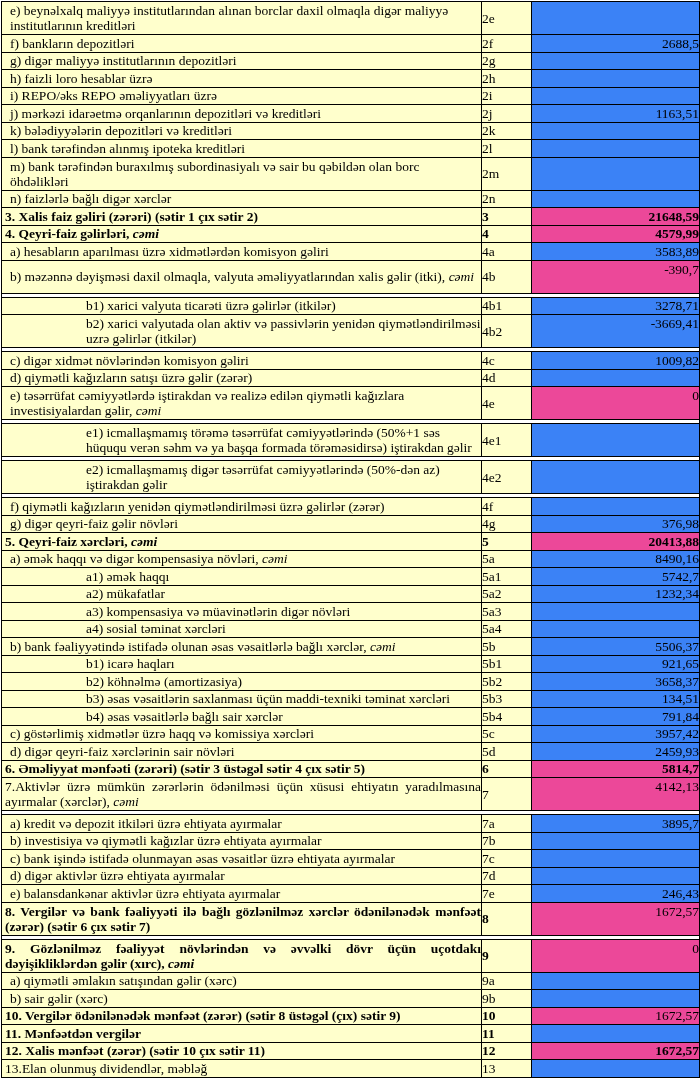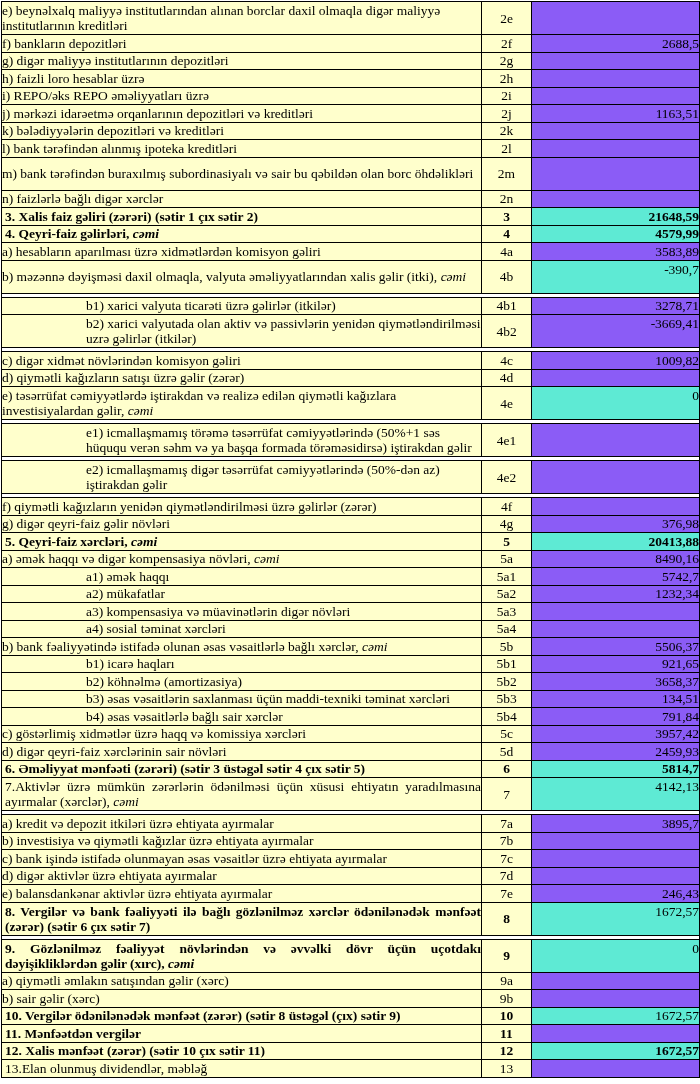--- a/index.html
+++ b/index.html
@@ -32,35 +32,34 @@
   tr.h1 { height: 17.5px; }
   tr.h2 { height: 33px; }
   td.desc {
     background: #FFFFCC;
     vertical-align: middle;
     padding-right: 2px;
     padding-top: 1px;
     padding-bottom: 1px;
   }
   td.desc.ind-section { padding-left: 3px; }
-  td.desc.ind-letter  { }
+  td.desc.ind-letter  { padding-left: 8px; }
   td.desc.ind-sub     { padding-left: 84px; }
   td.desc.justify { text-align: justify; }
   td.code {
     background: #FFFFCC;
-    text-align: center;
     vertical-align: middle;
   }
   td.val {
-    background: #8b5cf6;
+    background: #3b82f6;
     text-align: right;
     vertical-align: middle;
     padding-right: 4px;
   }
-  td.val.vbg-yellow { background: #5eead4; }
+  td.val.vbg-yellow { background: #ec4899; }
   td.val.top { vertical-align: top; padding-top: 1px; }
   tr.bold td.desc, tr.bold td.code { font-weight: bold; }
   td.val.vbold { font-weight: bold; }
   tr.gaprow td {
     height: 3px;
     background: #ffffff;
     border: 1px solid #000000;
   }
 </style>
 </head>

